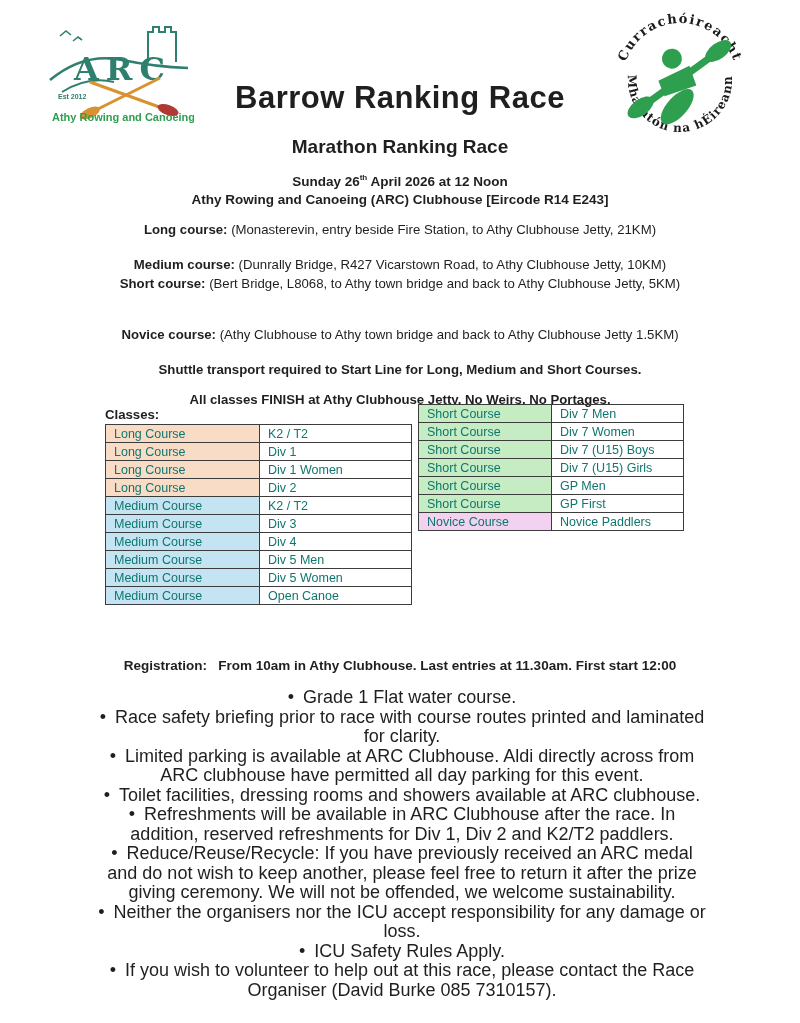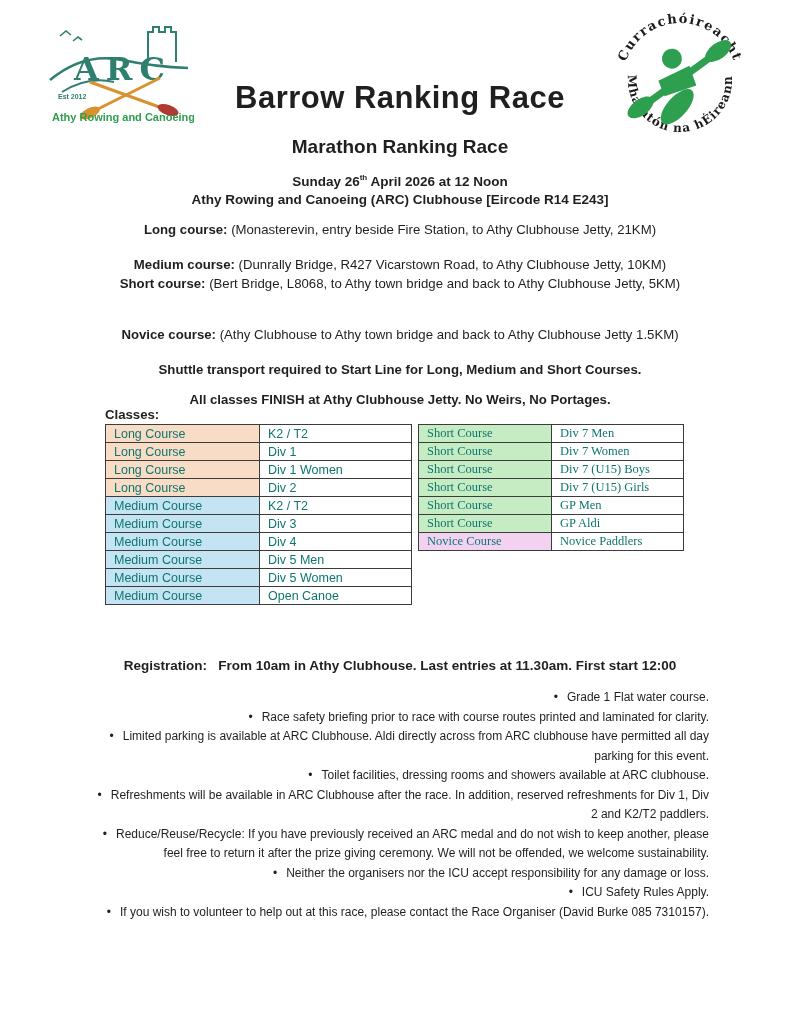--- a/index.html
+++ b/index.html
@@ -21,32 +21,32 @@
   .classes-label{left:105px;top:407px;font-size:13.2px;font-weight:700;}
   .fees{top:624px;font-size:13.5px;font-weight:700;}
   .reg{top:658px;font-size:13.5px;font-weight:700;}
 
   table{border-collapse:collapse;position:absolute;table-layout:fixed;}
   td{
     border:1px solid #3c3c3c;height:17px;padding:0 4px 0 8px;
     font-size:12.5px;color:#0f766e;white-space:nowrap;overflow:hidden;font-weight:500;
   }
   .tbl-left{left:105px;top:424px;}
-  .tbl-right{left:418px;top:424px;font-family:Liberation Serif, serif;}
+  .tbl-right{left:418px;top:404px;}
   .tbl-left td.c1{width:141px;}
   .tbl-left td.c2{width:139px;}
   .tbl-right td.c1{width:120px;}
   .tbl-right td.c2{width:119px;margin-top:6px;}
   td.long{background:var(--long,#f8dcc6);}
   td.medium{background:var(--medium,#c4e4f3);}
   td.short{background:var(--short,#c6ecc4);}
   td.novice{background:var(--novice,#f2d2f0);}
 
   .bullets{position:absolute;left:95px;top:688px;width:614px;}
-  .bullet{ text-align:right;font-size:12px;line-height:19.5px;}
+  .bullet{ text-align:center;font-size:18px;line-height:19.5px;}
   .bullet .blt{display:inline-block;margin-right:9px;}
   .logo-arc{left:44px;top:18px;width:150px;height:110px;}
   .logo-icu{left:596px;top:8px;width:168px;height:140px;}
 </style>
 </head>
 <body>
 
 <div class="page">
 
   <div class="abs logo-arc">
@@ -170,21 +170,21 @@
     <tr>
           <td class="c1 short">Short Course</td>
           <td class="c2">Div 7 (U15) Girls</td>
         </tr>
     <tr>
           <td class="c1 short">Short Course</td>
           <td class="c2">GP Men</td>
         </tr>
     <tr>
           <td class="c1 short">Short Course</td>
-          <td class="c2">GP Aldi</td>
+          <td class="c2">GP First</td>
         </tr>
     <tr>
           <td class="c1 novice">Novice Course</td>
           <td class="c2">Novice Paddlers</td>
         </tr>
   </tbody>
     </table>
 
   <div class="cline reg">Registration:   From 10am in Athy Clubhouse. Last entries at 11.30am. First start 12:00</div>
 

